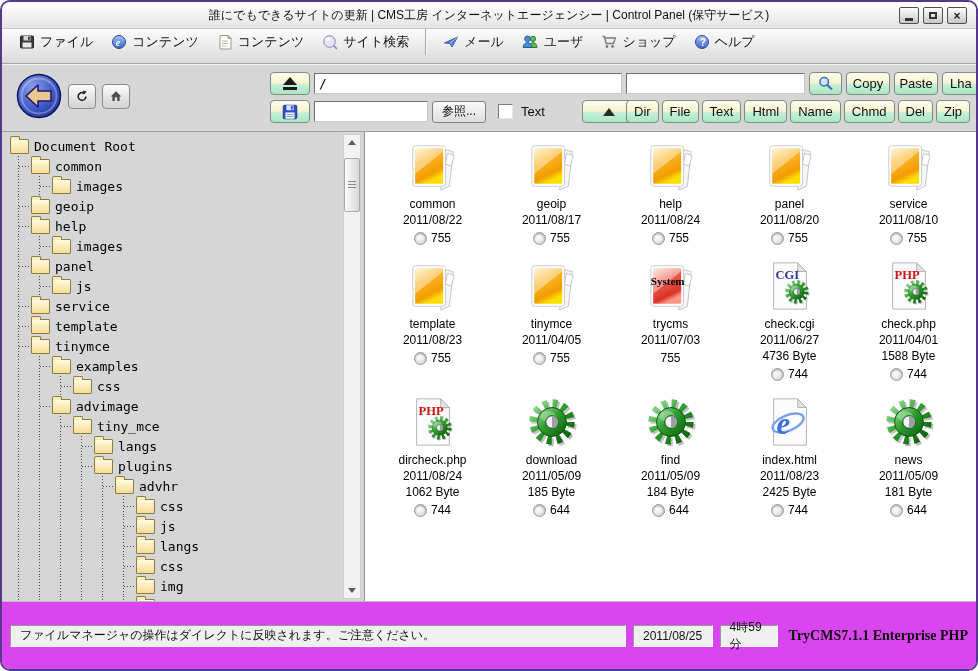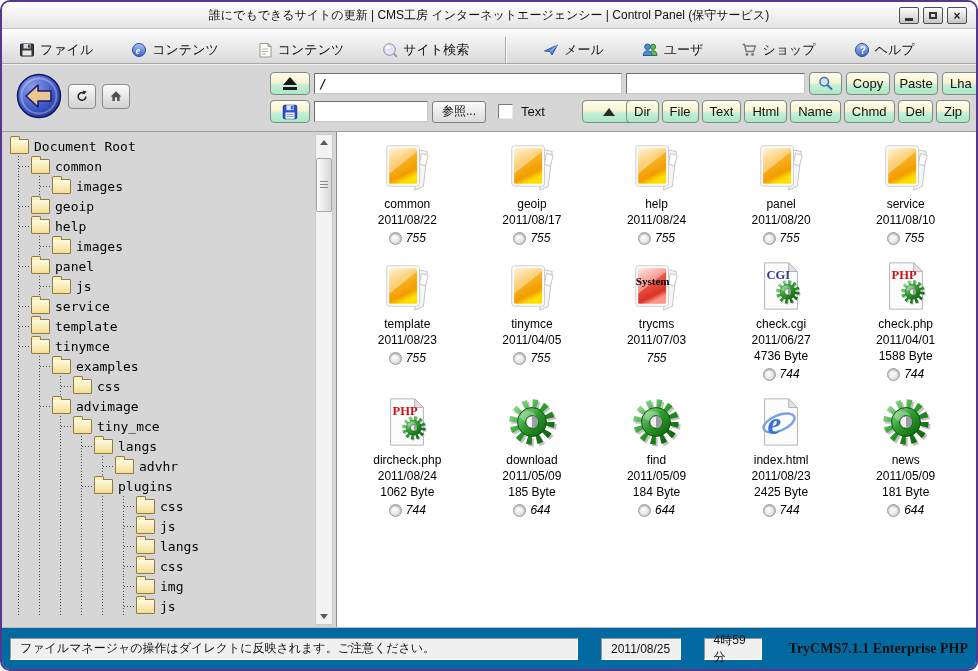--- a/index.html
+++ b/index.html
@@ -10,21 +10,21 @@
   .titlebar{flex:none;height:26px;background:linear-gradient(#ffffff,#e4e4e4);border-bottom:1px solid #c6c6c6;
     display:flex;align-items:center;justify-content:center;position:relative;font-size:12px;color:#111;}
   .win-controls{position:absolute;right:9px;top:5px;display:flex;gap:4px;}
   .win-btn{width:18px;height:15px;border:1px solid #4f4f4f;border-radius:2px;background:linear-gradient(#fdfdfd,#c6c6c6);
     display:flex;align-items:center;justify-content:center;}
   .glyph-min{width:8px;height:3px;background:#333;margin-top:7px;}
   .glyph-max{width:8px;height:7px;border:2px solid #333;box-sizing:border-box;}
   .glyph-close{font-size:12px;font-weight:bold;color:#222;line-height:1;}
   
   .menubar{flex:none;height:34px;background:linear-gradient(#fcfcfc,#dadada);border-bottom:1px solid #a6a6a6;
-    display:flex;align-items:flex-end;padding:0 8px;gap:20px;}
+    display:flex;align-items:flex-start;padding:0 8px;}
   .menu-item{display:flex;align-items:center;gap:5px;padding:4px 9px;font-size:13px;color:#111;cursor:default;}
   .menu-item svg{flex:none;}
   .menu-sep{width:1px;height:26px;background:#a8a8a8;border-right:1px solid #fbfbfb;margin:0 7px;}
   
   .toolbar{flex:none;height:66px;background:#d6d6d6;border-top:1px solid #f2f2f2;border-bottom:1px solid #9e9e9e;position:relative;}
   .tb-left{position:absolute;left:14px;top:8px;display:flex;align-items:center;gap:6px;}
   .back-btn{width:46px;height:46px;border:none;background:none;padding:0;}
   .small-btn{width:28px;height:25px;border:1px solid #8a8a8a;border-radius:4px;background:linear-gradient(#fbfbfb,#d2d2d2);
     display:flex;align-items:center;justify-content:center;}
   .tb-mid{position:absolute;left:268px;top:7px;}
@@ -48,21 +48,21 @@
   .eject .bar{width:14px;height:3px;background:#1a1a1a;}
   .eject .tri{border-left:7px solid transparent;border-right:7px solid transparent;border-bottom:8px solid #1a1a1a;width:0;height:0;}
   .tb-right{position:absolute;left:624px;right:9px;top:7px;}
   .search-input{flex:1;}
   .mag-btn{width:38px;}
   .btn-w1{width:44px;}
   .btn-row2{display:flex;gap:3px;}
   .btn-row2 .btn-green{flex:1;}
   
   .content{flex:1;display:flex;min-height:0;}
-  .sidebar{flex:none;width:334px;background:#d6d6d6;position:relative;box-sizing:border-box;
+  .sidebar{flex:none;width:362px;background:#d6d6d6;position:relative;box-sizing:border-box;
     padding:4px 24px 0 7px;overflow:hidden;}
   .tree-row{display:flex;align-items:center;height:20px;white-space:nowrap;}
   .tgut{flex:none;width:21px;height:20px;
     background:repeating-linear-gradient(to bottom,#4a4a4a 0 1px,transparent 1px 3px) no-repeat 9px 0/1px 100%;}
   .tgut.tlast{background:
     repeating-linear-gradient(to bottom,#4a4a4a 0 1px,transparent 1px 3px) no-repeat 9px 0/1px 100%,
     repeating-linear-gradient(to right,#4a4a4a 0 1px,transparent 1px 3px) no-repeat 10px 10px/11px 1px;}
   .tfold{flex:none;width:17px;height:13px;position:relative;margin:0 5px 0 1px;border:1px solid #8d7c42;border-radius:1px;
     background:linear-gradient(#fffbe2,#f4dd92);}
   .tfold::before{content:"";position:absolute;top:-4px;left:-1px;width:8px;height:3px;background:#faeebc;
@@ -77,27 +77,27 @@
   .sb-thumb{position:absolute;left:0;right:0;top:8px;height:52px;border:1px solid #a8a8a8;border-radius:2px;
     background:linear-gradient(to right,#fdfdfd,#d6d6d6);}
   .sb-thumb::after{content:"";position:absolute;left:3px;right:3px;top:22px;height:7px;
     background:repeating-linear-gradient(to bottom,#8a8a8a 0 1px,transparent 1px 3px);}
   .main{flex:1;background:#fff;border-left:1px solid #8f8f8f;overflow:hidden;}
   .file-grid{display:grid;grid-template-columns:repeat(5,1fr);row-gap:13px;padding:7px 8px 0 8px;}
   .fcell{display:flex;flex-direction:column;align-items:center;font-size:12px;line-height:16px;color:#000;}
   .ficon{width:54px;height:54px;margin-bottom:3px;}
   .ficon svg{width:54px;height:54px;display:block;}
   .fline{text-align:center;}
-  .fperm{display:flex;align-items:center;gap:4px;margin-top:2px;height:16px;font-style:italic;}
+  .fperm{display:flex;align-items:center;gap:4px;margin-top:2px;height:16px;}
   .radio{width:13px;height:13px;border-radius:50%;border:1px solid #9a9a9a;box-sizing:border-box;
     background:radial-gradient(circle at 35% 30%,#ffffff 0%,#eeeeee 45%,#c9c9c9 100%);
     box-shadow:inset 0 1px 2px rgba(0,0,0,0.35);}
   
-  .statusbar{flex:none;height:35px;background:#0369a1;border-top:1px solid #bdbdbd;display:flex;align-items:center;
-    padding:3px 8px;gap:23px;}
+  .statusbar{flex:none;height:35px;background:#d946ef;border-top:1px solid #bdbdbd;display:flex;align-items:center;
+    padding:16px 8px;gap:7px;}
   .status-field{height:22px;box-sizing:border-box;border:1px solid #979797;border-bottom-color:#ffffff;border-right-color:#ffffff;
     background:#f0f0f0;display:flex;align-items:center;padding:0 9px;font-size:12px;color:#111;}
   .sf-msg{flex:1;}
   .sf-date{width:80px;justify-content:center;}
   .sf-time{width:58px;justify-content:center;}
   .version{font-family:"Liberation Serif","DejaVu Serif",serif;font-weight:bold;font-size:14px;color:#111;margin-left:4px;white-space:nowrap;}
 </style>
 </head>
 <body>
 
@@ -388,32 +388,32 @@
             <span class="tgut"></span>
             <span class="tgut"></span>
             <span class="tgut tlast"></span>
             <span class="tfold"></span>
             <span class="tlabel">langs</span>
           </div>
           <div class="tree-row">
             <span class="tgut"></span>
             <span class="tgut"></span>
             <span class="tgut"></span>
+            <span class="tgut tlast"></span>
+            <span class="tfold"></span>
+            <span class="tlabel">plugins</span>
+          </div>
+          <div class="tree-row">
+            <span class="tgut"></span>
+            <span class="tgut"></span>
+            <span class="tgut"></span>
             <span class="tgut"></span>
             <span class="tgut tlast"></span>
             <span class="tfold"></span>
             <span class="tlabel">advhr</span>
-          </div>
-          <div class="tree-row">
-            <span class="tgut"></span>
-            <span class="tgut"></span>
-            <span class="tgut"></span>
-            <span class="tgut tlast"></span>
-            <span class="tfold"></span>
-            <span class="tlabel">plugins</span>
           </div>
           <div class="tree-row">
             <span class="tgut"></span>
             <span class="tgut"></span>
             <span class="tgut"></span>
             <span class="tgut"></span>
             <span class="tgut"></span>
             <span class="tgut tlast"></span>
             <span class="tfold"></span>
             <span class="tlabel">css</span>

